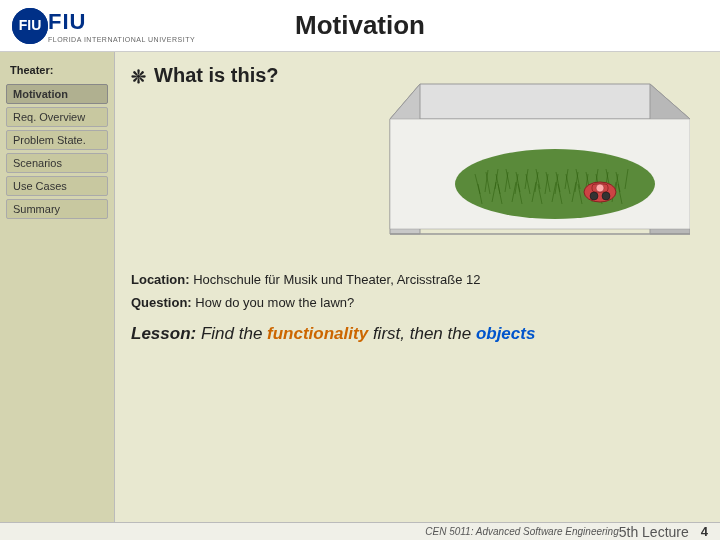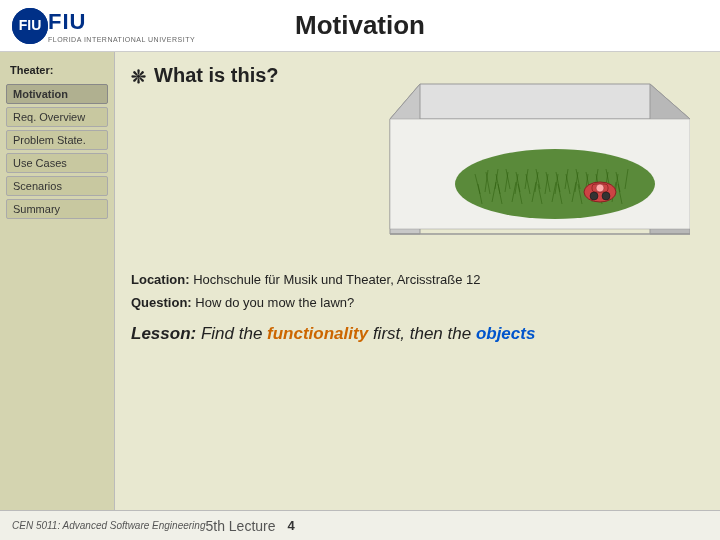--- a/index.html
+++ b/index.html
@@ -179,23 +179,23 @@
       color: #0055cc;
       font-weight: bold;
     }
 
     
     .footer {
       background: #f0f0e8;
       border-top: 1px solid #bbb;
       padding: 4px 12px;
       display: flex;
-      justify-content: flex-start;
-      align-items: center;
-      height: 30px;
+      justify-content: flex-end;
+      align-items: center;
+      height: 18px;
     }
 
     .footer-left {
       font-size: 10px;
       color: #555;
       font-style: italic;
     }
 
     .footer-right {
       display: flex;
@@ -248,22 +248,22 @@
     <h1 class="header-title">Motivation</h1>
   </div>
 
   <div class="main-area">
 
     <div class="sidebar">
       <div class="sidebar-overview">Theater:</div>
       <div class="sidebar-item active">Motivation</div>
       <div class="sidebar-item">Req. Overview</div>
       <div class="sidebar-item">Problem State.</div>
+      <div class="sidebar-item">Scenarios</div>
       <div class="sidebar-item">Use Cases</div>
-      <div class="sidebar-item">Scenarios</div>
       <div class="sidebar-item">Summary</div>
     </div>
 
     <div class="content">
 
       <div class="top-section">
         <div class="left-content">
           <div class="bullet-section">
             <span class="bullet-symbol">❊</span>
             <span class="what-is-this">What is this?</span>

